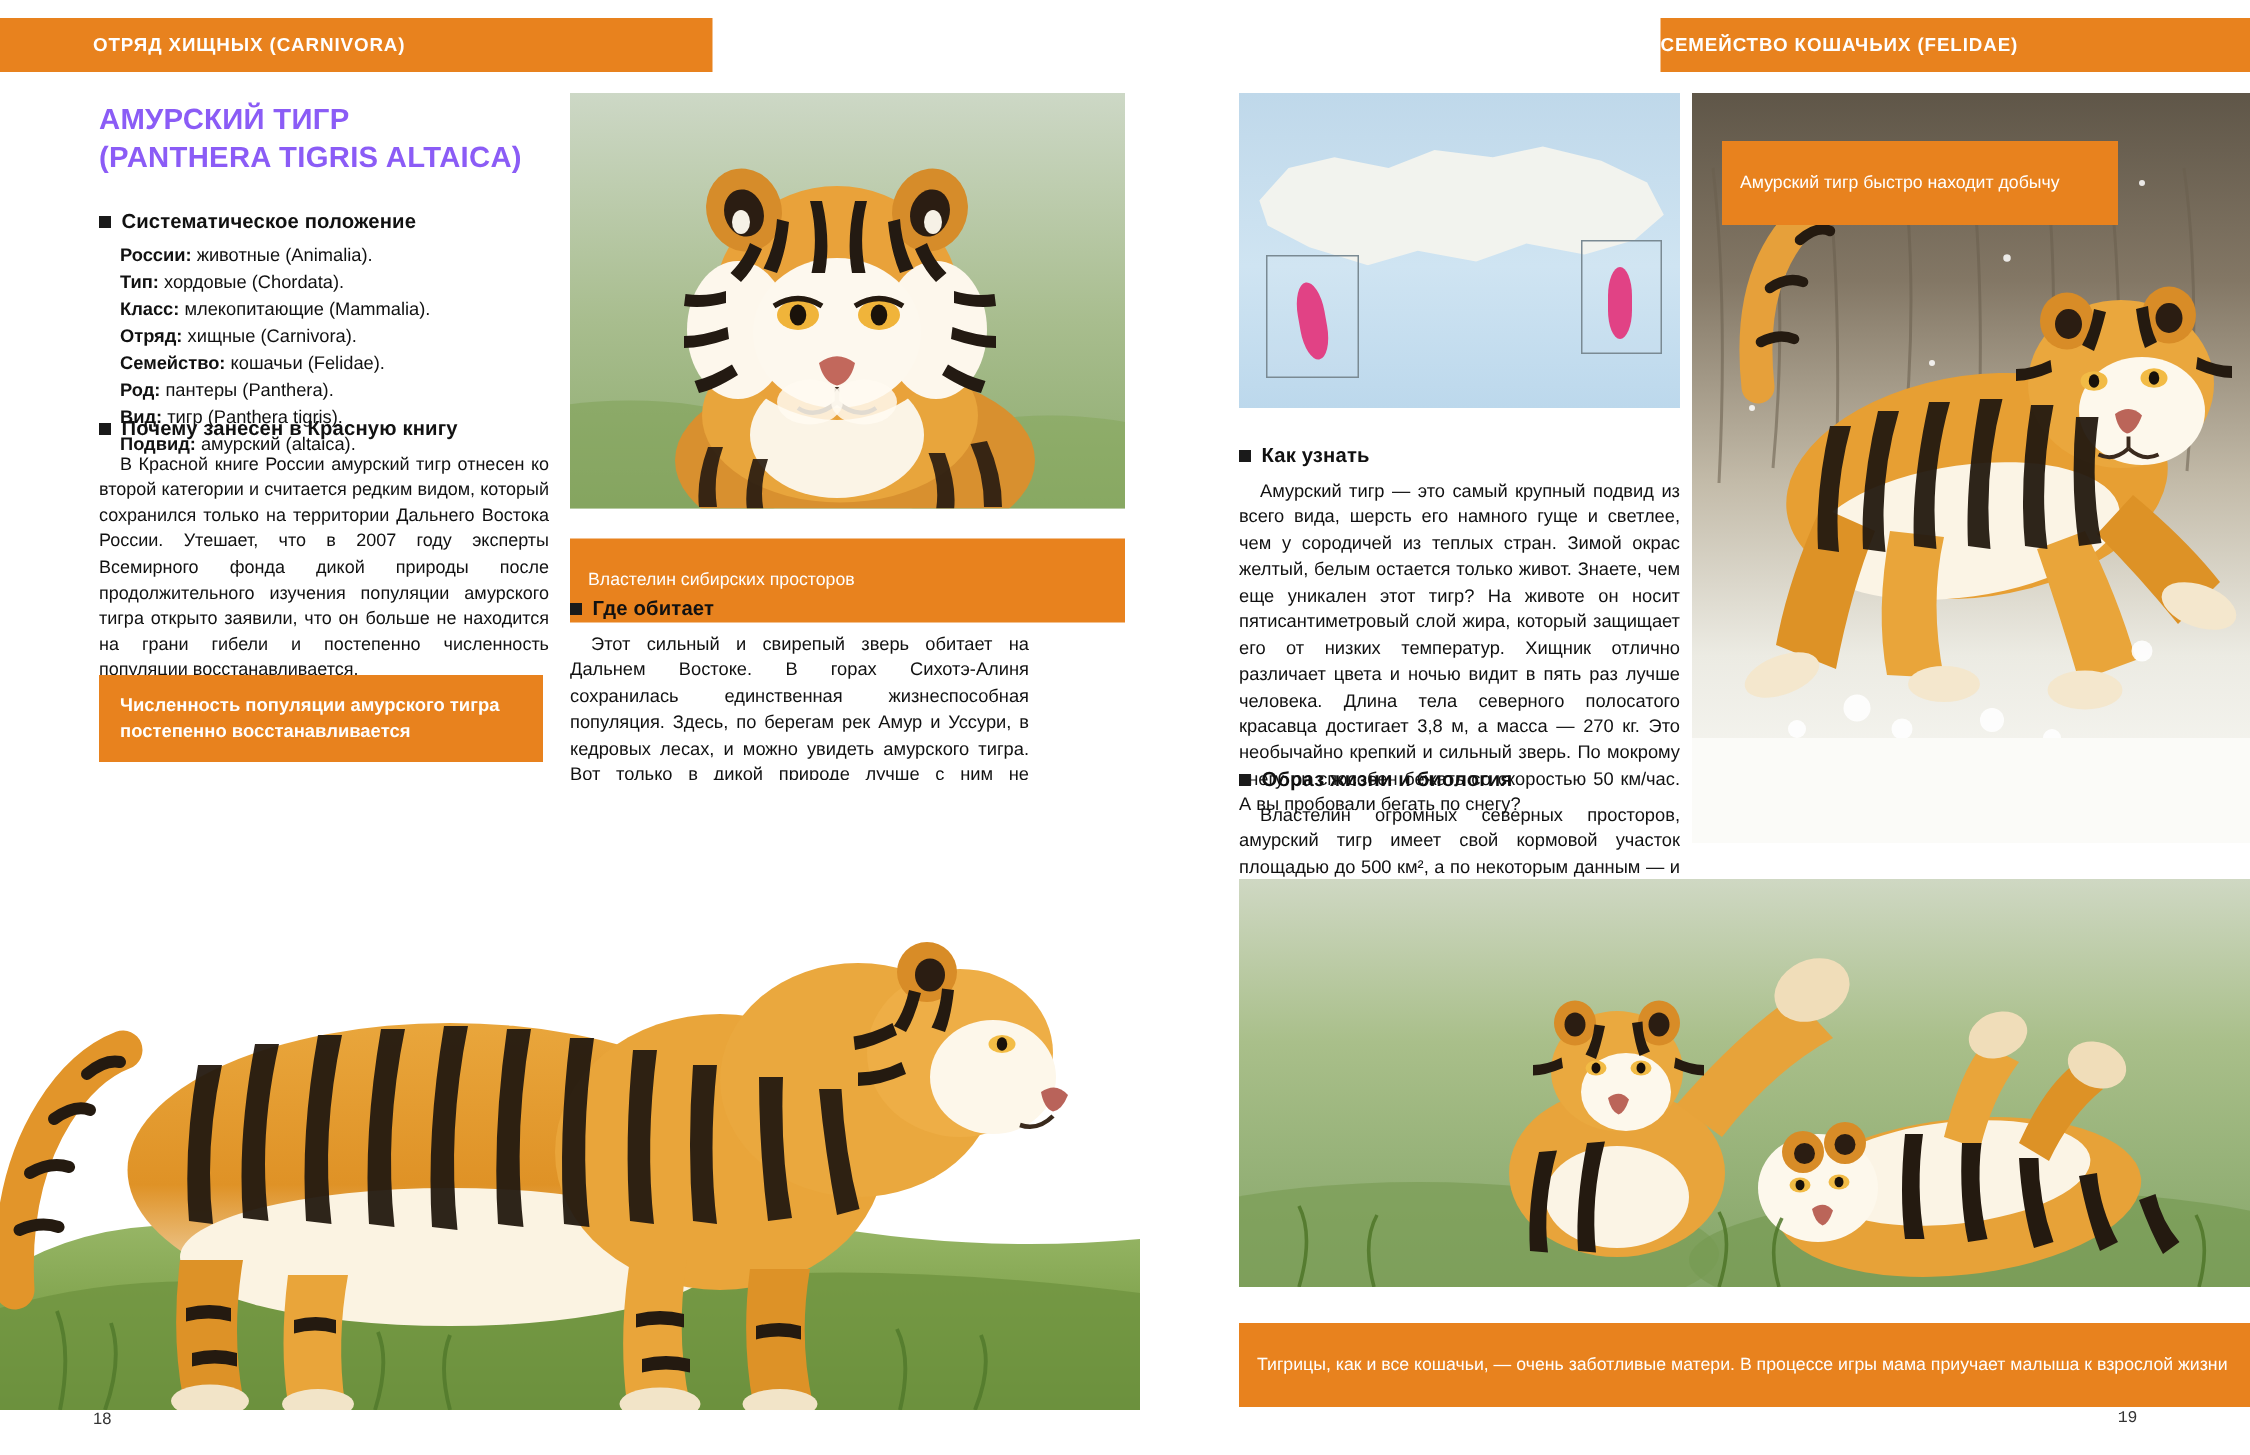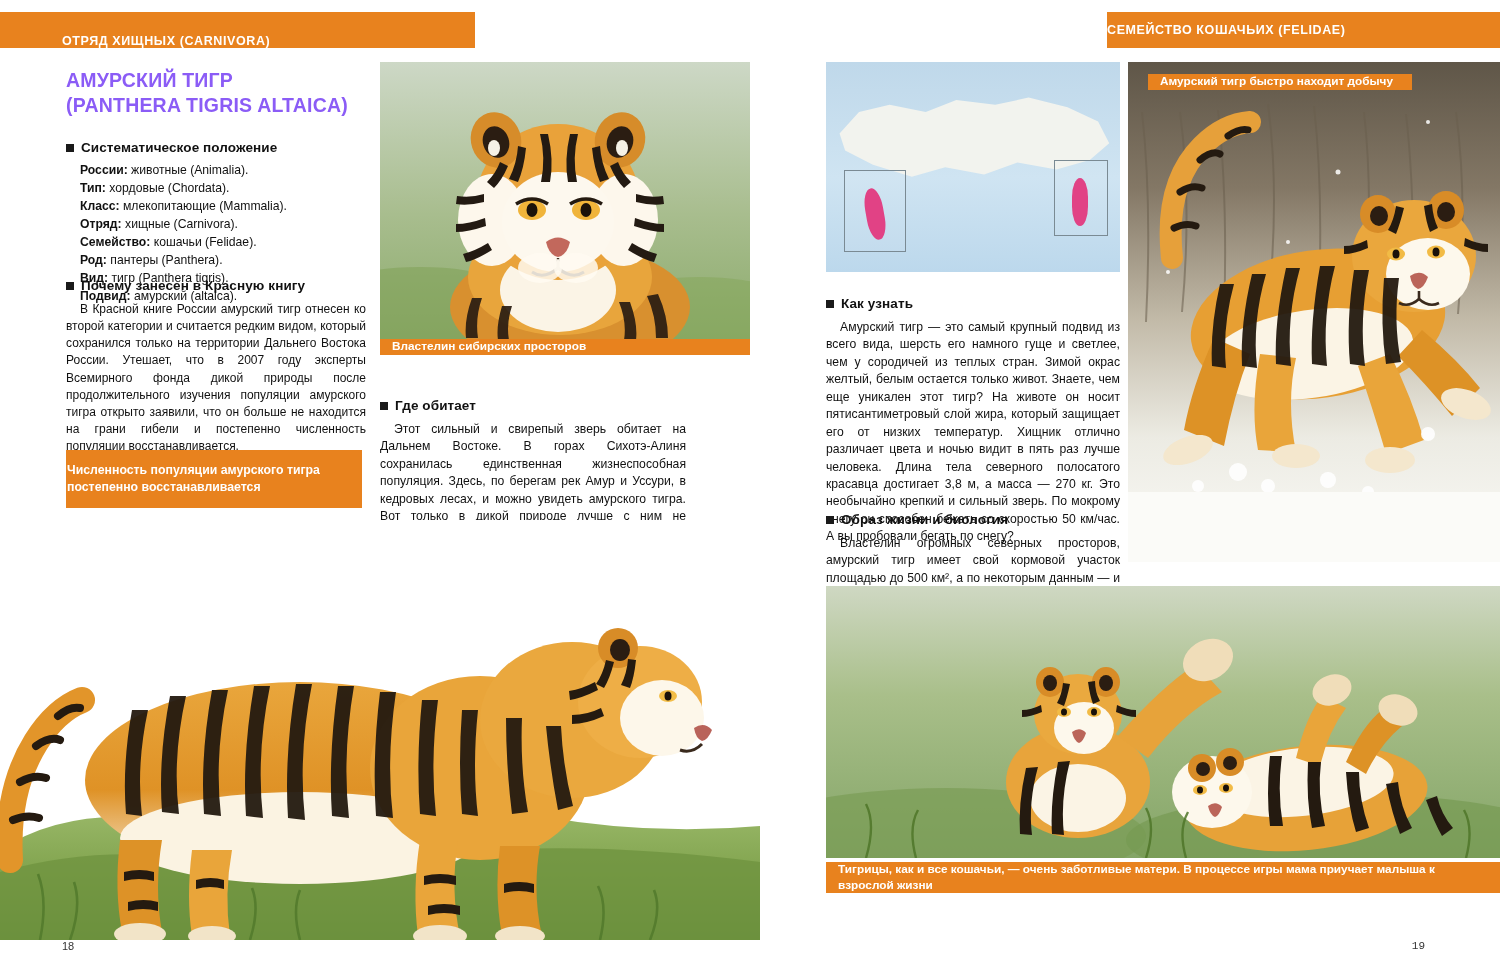--- a/index.html
+++ b/index.html
@@ -14,21 +14,21 @@
     position: relative;
     width: 1500px; height: 970px;
     background: #ffffff;
   }
 
   
   .hdr-left {
     position: absolute; left: 0; top: 12px;
     width: 475px; height: 36px;
     background: #E8821E;
-    display: flex; align-items: flex-end;
+    display: flex; align-items: center;
     padding-left: 62px;
   }
   .hdr-right {
     position: absolute; right: 0; top: 12px;
     width: 393px; height: 36px;
     background: #E8821E;
     display: flex; align-items: center; justify-content: flex-start;
     padding-right: 62px;
   }
   .hdr-text {
@@ -89,21 +89,21 @@
 
   .callout {
     position: absolute;
     left: 66px; top: 450px;
     width: 296px;
     background: #E8821E;
     color: #fff;
     font-size: 12.3px;
     font-weight: bold;
     line-height: 1.35;
-    padding: 12px 14px 13px 1px;
+    padding: 12px 14px 13px 14px;
   }
 
   
   .habitat {
     position: absolute; left: 380px; top: 398px; width: 306px;
   }
   .habitat p {
     margin: 8px 0 0 0;
     font-size: 12.2px;
     line-height: 1.43;
@@ -118,23 +118,24 @@
   
   .photo-portrait {
     left: 380px; top: 62px; width: 370px; height: 277px;
     background: linear-gradient(180deg,#cfd9cb 0%, #b9c7ad 38%, #9fb488 62%, #8fae74 100%);
   }
   .cap-bar {
     position: absolute;
     background: #E8821E;
     color: #fff;
     font-size: 11.8px;
-    font-weight: bold;
+    font-weight: normal;
     line-height: 1.32;
-    padding: 0 12px;
+    padding: 20px 12px;
+    margin-top: 20px;
   }
   .cap-portrait { left: 380px; top: 339px; width: 370px; }
 
   
   .photo-big {
     left: 0px; top: 520px; width: 760px; height: 420px;
     background:
       radial-gradient(ellipse 70% 50% at 50% 115%, #7fa04a 0%, rgba(255,255,255,0) 72%),
       linear-gradient(180deg,#ffffff 0%, #f6f7f3 55%, #e9eee0 78%, #ffffff 100%);
   }

